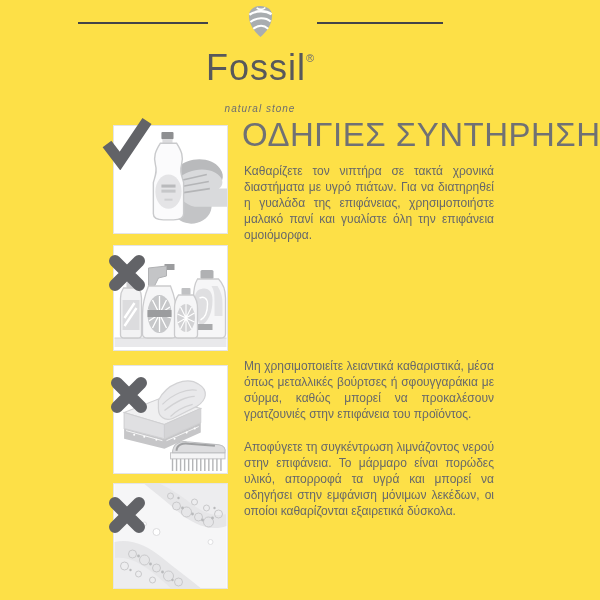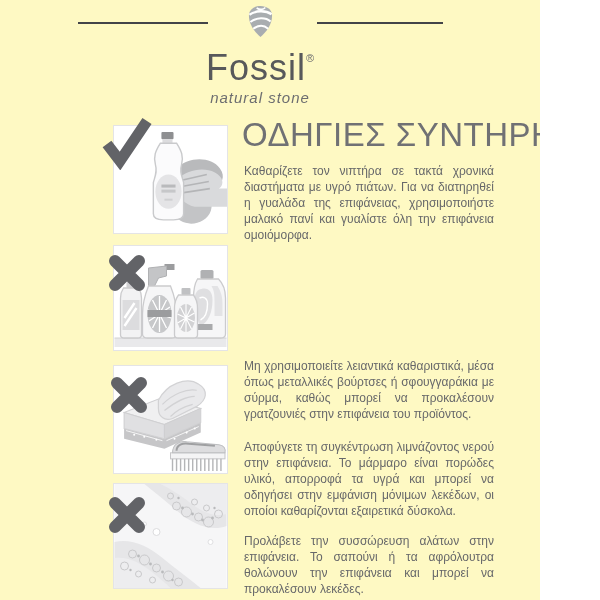--- a/index.html
+++ b/index.html
@@ -1,28 +1,28 @@
 <!DOCTYPE html>
 <html><head>
 <meta charset="utf-8">
 <style>
   html,body{margin:0;padding:0;background:#ffffff;}
-  .page{position:relative;width:540px;height:600px;background:#fef9c3;overflow:hidden;
+  .page{position:relative;width:600px;height:600px;background:#fde047;overflow:hidden;
         font-family:"Liberation Sans",sans-serif;}
 
   
   .rule{position:absolute;height:2px;background:#434448;top:22px;}
   .rule-left{left:78px;width:130px;}
   .rule-right{left:317px;width:126px;}
   .logo{position:absolute;left:186px;top:5px;width:148px;text-align:center;}
   .logo-icon{display:block;margin:0 auto;}
   .brand-row{line-height:38px;margin-top:1px;color:#58595b;font-size:36px;font-weight:200;
              letter-spacing:1px;}
   .brand-reg{font-size:11px;vertical-align:18px;letter-spacing:0;color:#6a6b6d;}
-  .tagline{font-style:italic;font-size:15px;color:#6d6e70;margin-top:2px;letter-spacing:1px;}
+  .tagline{font-style:italic;font-size:10px;color:#6d6e70;margin-top:16px;letter-spacing:1px;}
 
   
   .doc-title{position:absolute;left:242px;top:116px;width:258px;font-size:33px;font-weight:300;
              color:#707174;letter-spacing:0.5px;white-space:nowrap;}
   .para{position:absolute;left:244px;width:250px;text-align:justify;font-size:12px;
         line-height:16px;color:#67686a;}
   .para-1{top:151px;} .para-2{top:251px;} .para-3{top:346px;} .para-4{top:427px;} .para-5{top:521px;}
 
   
   .figure-box{position:absolute;left:113px;width:113px;border:1px solid #e4e4e6;background:#ffffff;}
@@ -51,21 +51,20 @@
     </svg>
     <div class="brand-row"><span>Fossil</span><span class="brand-reg">®</span></div>
     <div class="tagline">natural stone</div>
   </div>
 
   <div class="doc-title">ΟΔΗΓΙΕΣ ΣΥΝΤΗΡΗΣΗΣ</div>
 
   <p class="para para-1">Καθαρίζετε τον νιπτήρα σε τακτά χρονικά διαστήματα με υγρό πιάτων. Για να διατηρηθεί η γυαλάδα της επιφάνειας, χρησιμοποιήστε μαλακό πανί και γυαλίστε όλη την επιφάνεια ομοιόμορφα.</p>
   <p class="para para-4">Αποφύγετε τη συγκέντρωση λιμνάζοντος νερού στην επιφάνεια. Το μάρμαρο είναι πορώδες υλικό, απορροφά τα υγρά και μπορεί να οδηγήσει στην εμφάνιση μόνιμων λεκέδων, οι οποίοι καθαρίζονται εξαιρετικά δύσκολα.</p>
   <p class="para para-3">Μη χρησιμοποιείτε λειαντικά καθαριστικά, μέσα όπως μεταλλικές βούρτσες ή σφουγγαράκια με σύρμα, καθώς μπορεί να προκαλέσουν γρατζουνιές στην επιφάνεια του προϊόντος.</p>
-  <p class="para para-5">Προλάβετε την συσσώρευση αλάτων στην επιφάνεια. Το σαπούνι ή τα αφρόλουτρα θολώνουν την επιφάνεια και μπορεί να προκαλέσουν λεκέδες.</p>
 
   <div class="figure-box fig-1">
     <svg class="mark mark-check" width="52" height="56" viewBox="0 0 52 56">
       <path d="M6 30 L19 47 L46 7" stroke="#626367" stroke-width="11" fill="none"></path>
     </svg>
     <svg class="illustration" viewBox="0 0 112 106">
 
       <path d="M62 42 C74 30 96 30 105 42 C111 50 107 58 99 61 L78 68 C68 70 60 62 60 54 Z" fill="#b9babc"></path>
       <path d="M58 78 C56 66 66 58 78 60 C92 62 100 72 96 84 C92 96 76 100 66 94 C60 90 59 84 58 78 Z" fill="#c3c4c6"></path>
       <path d="M64 52 C72 44 88 40 100 46 C108 50 110 58 104 62 L112 62 L112 80 L80 80 C70 78 62 70 62 60 Z" fill="#d9dadc"></path>

